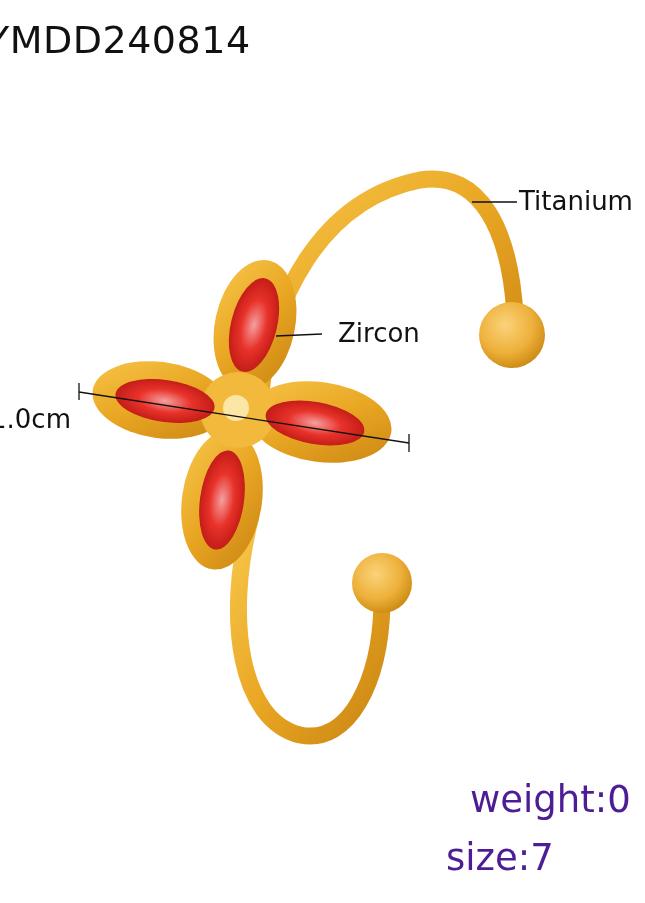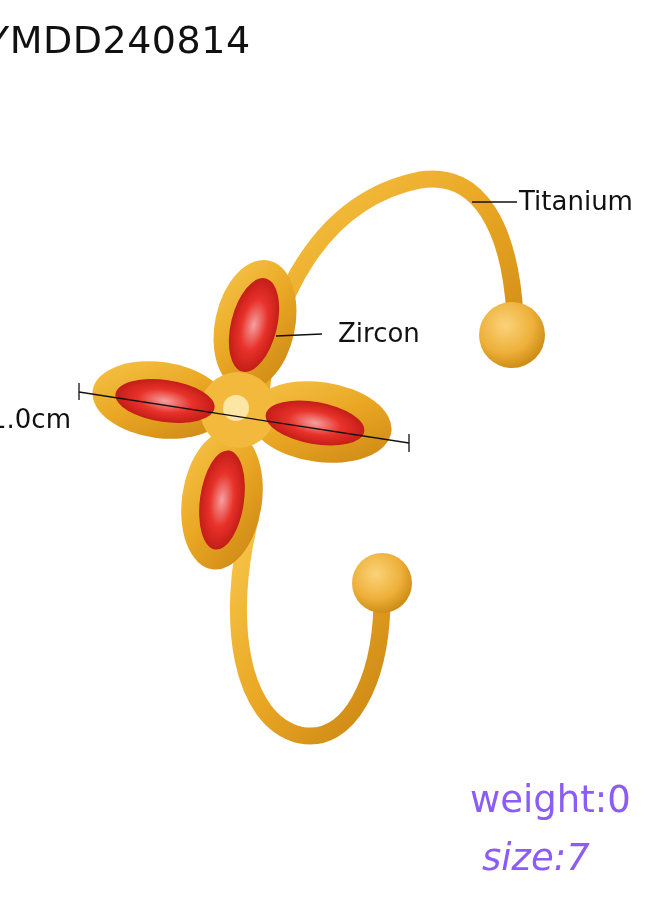--- a/index.html
+++ b/index.html
@@ -3,23 +3,23 @@
 <meta charset="utf-8">
 <style>
   html, body { margin: 0; padding: 0; background: #ffffff; }
   body { width: 645px; height: 903px; position: relative; overflow: hidden;
          font-family: "DejaVu Sans", "Liberation Sans", sans-serif; color: #111; }
   .sku { position: absolute; left: -14px; top: 18px; font-size: 38px; letter-spacing: 0.5px; color: #111; white-space: nowrap; }
   .label { position: absolute; font-size: 26px; color: #111; white-space: nowrap; }
   .lbl-titanium { left: 519px; top: 186px; }
   .lbl-zircon { left: 338px; top: 318px; }
   .lbl-size-dim { left: -10px; top: 404px; }
-  .spec { position: absolute; font-size: 37px; color: #8b5cf6; white-space: nowrap; }
+  .spec { position: absolute; font-size: 37px; color: #4c1d95; white-space: nowrap; }
   .spec-weight { left: 470px; top: 778px; }
-  .spec-size { left: 482px; top: 836px; font-style: italic; }
+  .spec-size { left: 446px; top: 836px; }
   svg.art { position: absolute; left: 0; top: 0; }
 </style>
 </head>
 <body>
 
 <svg class="art" width="645" height="903" viewBox="0 0 645 903">
   <defs>
     <linearGradient id="gold" x1="0" y1="0" x2="1" y2="1">
       <stop offset="0" stop-color="#F7C64A"></stop>
       <stop offset="0.5" stop-color="#E9A623"></stop>

